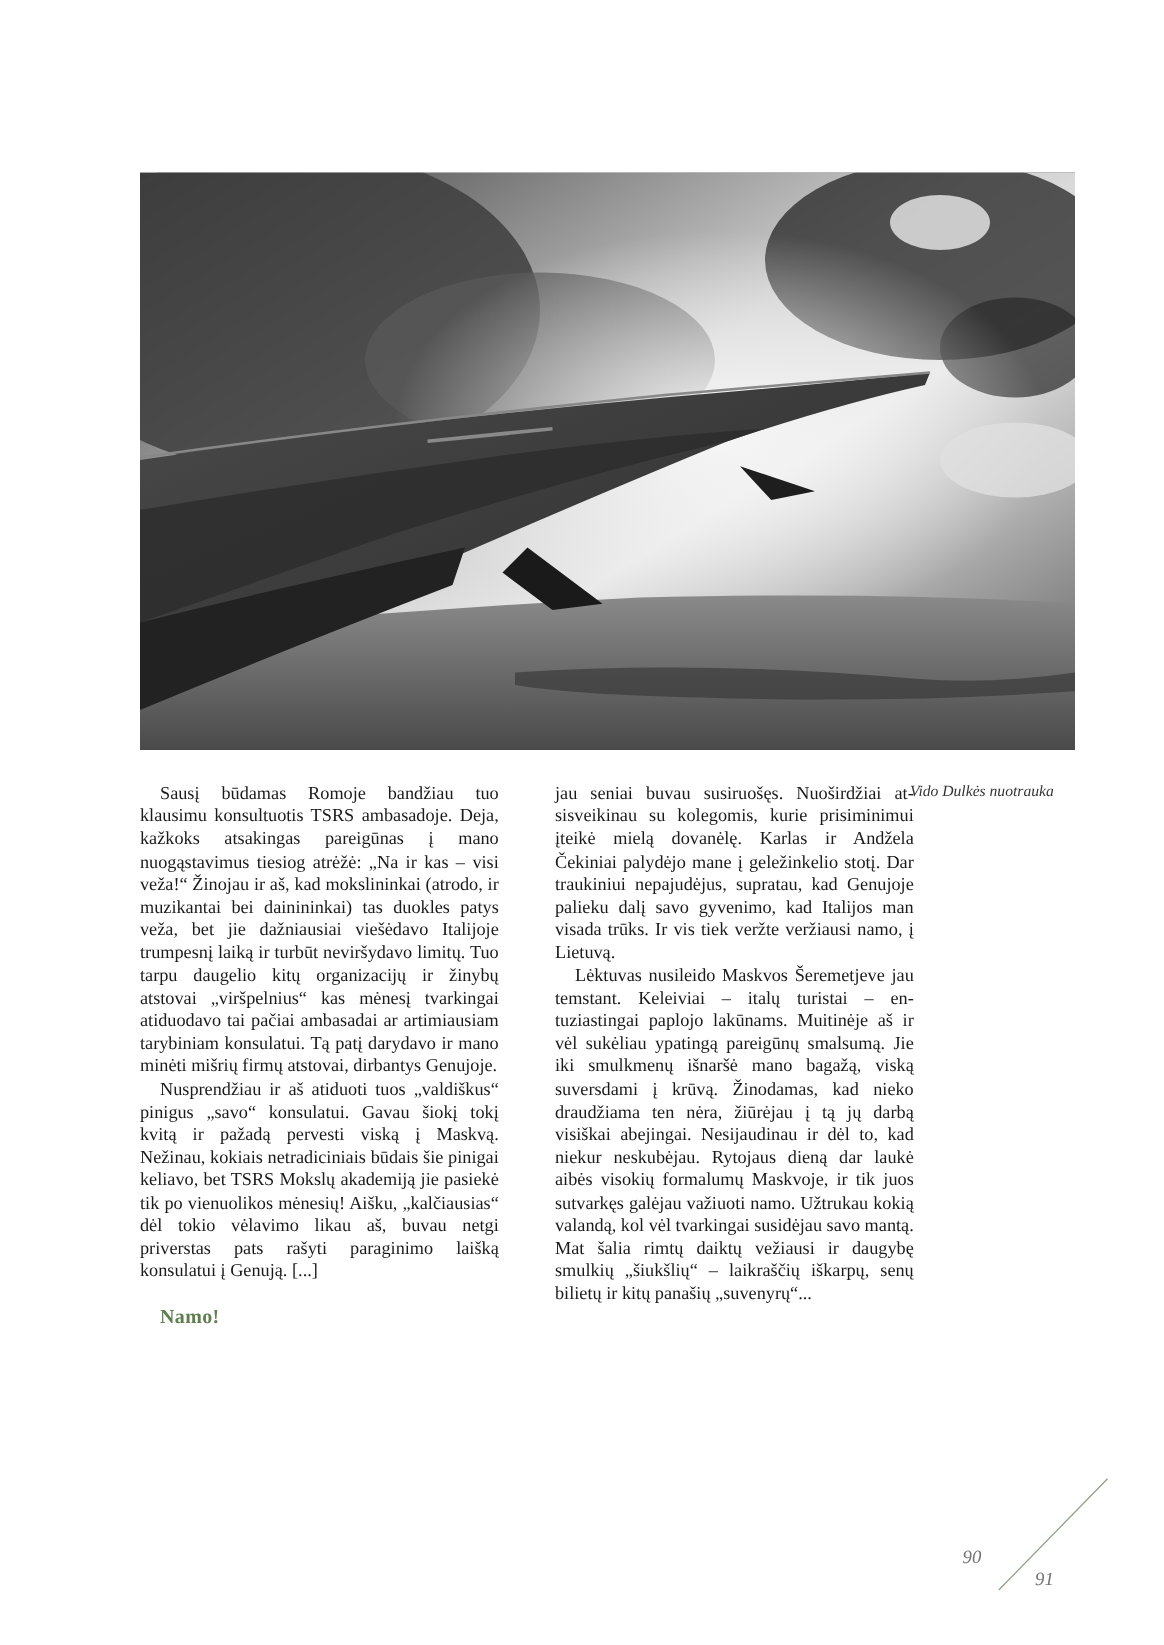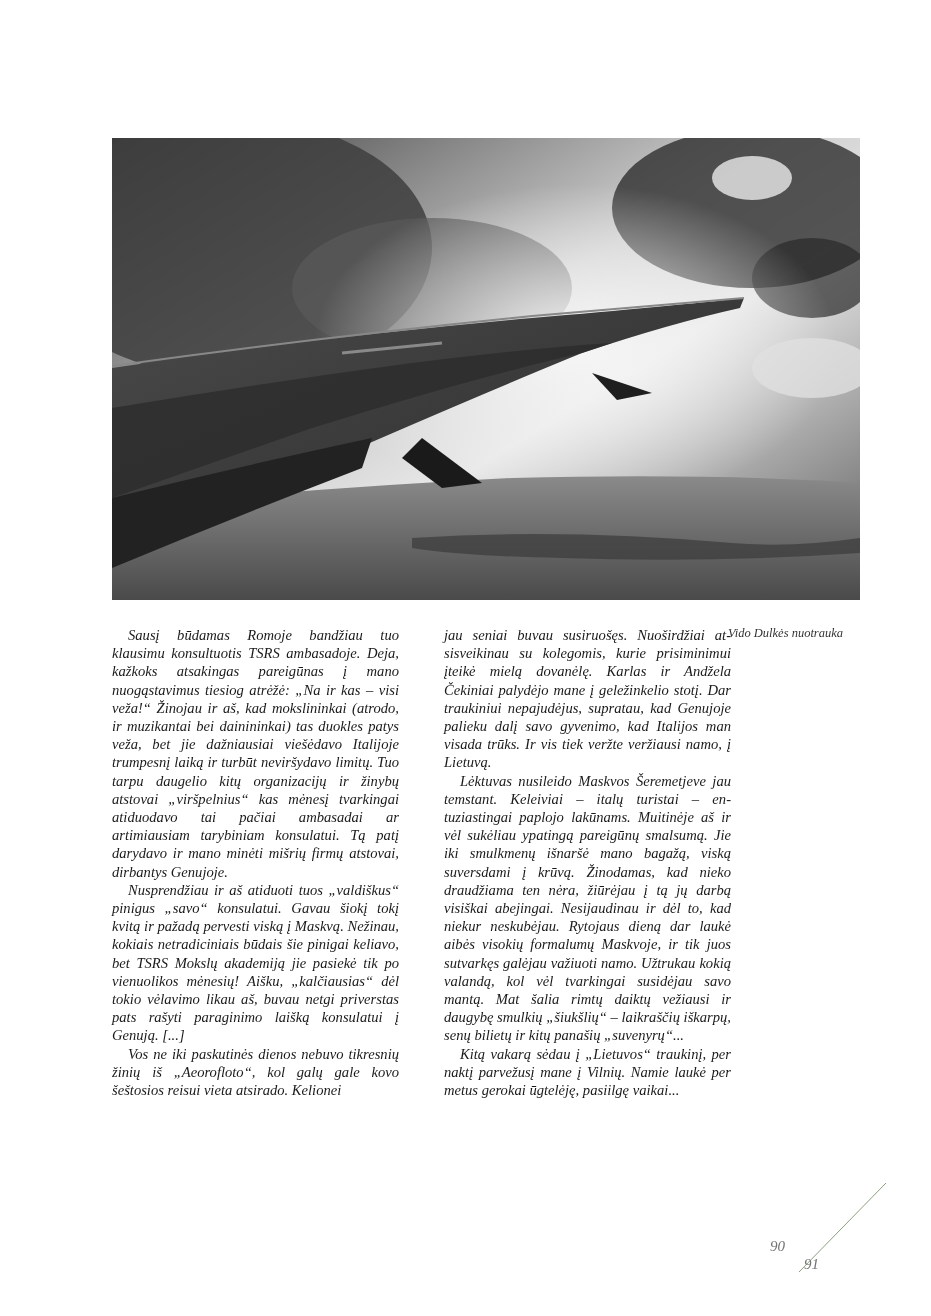--- a/index.html
+++ b/index.html
@@ -1,29 +1,29 @@
 <!DOCTYPE html>
 <html><head>
 <meta charset="utf-8">
 <style>
   html, body { margin: 0; padding: 0; background: #ffffff; }
   body { width: 931px; height: 1316px; position: relative; overflow: hidden;
          font-family: "Liberation Serif", "DejaVu Serif", serif; color: #1a1a1a; }
   .photo { position: absolute; left: 112px; top: 138px; width: 748px; height: 462px; overflow: hidden; background: #777; }
   .photo svg { display: block; width: 100%; height: 100%; }
   .caption { position: absolute; left: 728px; top: 626px; font-style: italic; font-size: 12.5px; color: #333; white-space: nowrap; }
-  .col { position: absolute; top: 626px; width: 287px; font-size: 14.6px; line-height: 18.2px; text-align: justify; hyphens: manual; font-style: italic; }
+  .col { position: absolute; top: 626px; width: 287px; font-size: 14.6px; line-height: 18.2px; text-align: justify; hyphens: manual; }
   .col1 { left: 112px; }
   .col2 { left: 444px; }
   .col p { margin: 0; text-indent: 16px; }
   .col p.cont { text-indent: 0; }
   .heading { color: #5f7f4f; font-weight: bold; font-size: 16px; margin: 19px 0 19px 16px; letter-spacing: 0.3px; }
   .pnum { position: absolute; font-style: italic; font-size: 15px; color: #737373; }
   .pnum.left { left: 770px; top: 1238px; }
-  .pnum.right { left: 804px; top: 1256px; }
+  .pnum.right { left: 828px; top: 1256px; }
   .divider { position: absolute; left: 798px; top: 1182px; width: 90px; height: 92px; }
 </style>
 </head>
 <body>
 
 <div class="photo">
   <svg viewBox="0 0 748 462" preserveAspectRatio="none">
     <defs>
       <linearGradient id="sky" x1="0" y1="0" x2="1" y2="1">
         <stop offset="0" stop-color="#3a3a3a"></stop>
@@ -63,26 +63,25 @@
     <path d="M0 228 Q200 200 420 178 Q560 166 632 160" stroke="#888" stroke-width="2" fill="none"></path>
     <path d="M230 215 Q300 208 330 205" stroke="#bbb" stroke-width="3" fill="none" opacity="0.6"></path>
   </svg>
 </div>
 
 <div class="caption">Vido Dulkės nuotrauka</div>
 
 <div class="col col1">
   <p>Sausį būdamas Romoje bandžiau tuo klausimu konsultuotis TSRS ambasadoje. Deja, kažkoks atsakingas pareigūnas į mano nuogąstavimus tiesiog atrėžė: „Na ir kas – visi veža!“ Žinojau ir aš, kad mokslininkai (atrodo, ir muzikantai bei dainininkai) tas duokles patys veža, bet jie dažniausiai vie­šėdavo Italijoje trumpesnį laiką ir turbūt neviršydavo limitų. Tuo tarpu daugelio kitų organizacijų ir žinybų atstovai „viršpelnius“ kas mėnesį tvarkingai atiduodavo tai pa­čiai ambasadai ar artimiausiam tarybiniam konsulatui. Tą patį darydavo ir mano minėti mišrių firmų atstovai, dirbantys Genujoje.</p>
   <p>Nusprendžiau ir aš atiduoti tuos „valdiš­kus“ pinigus „savo“ konsulatui. Gavau šiokį tokį kvitą ir pažadą pervesti viską į Maskvą. Nežinau, kokiais netradiciniais būdais šie pinigai keliavo, bet TSRS Mokslų akademiją jie pasiekė tik po vienuolikos mėnesių! Aiš­ku, „kalčiausias“ dėl tokio vėlavimo likau aš, buvau netgi priverstas pats rašyti paragini­mo laišką konsulatui į Genują. [...]</p>
-  <p>Vos ne iki paskutinės dienos nebuvo ti­kresnių žinių iš „Aeorofloto“, kol galų gale kovo šeštosios reisui vieta atsirado. Kelionei</p>
+  <div class="heading">Namo!</div>
 </div>
 
 <div class="col col2">
   <p class="cont">jau seniai buvau susiruošęs. Nuoširdžiai at­sisveikinau su kolegomis, kurie prisimini­mui įteikė mielą dovanėlę. Karlas ir Andžela Čekiniai palydėjo mane į geležinkelio stotį. Dar traukiniui nepajudėjus, supratau, kad Genujoje palieku dalį savo gyvenimo, kad Italijos man visada trūks. Ir vis tiek veržte veržiausi namo, į Lietuvą.</p>
   <p>Lėktuvas nusileido Maskvos Šeremetjeve jau temstant. Keleiviai – italų turistai – en­tuziastingai paplojo lakūnams. Muitinėje aš ir vėl sukėliau ypatingą pareigūnų smalsu­mą. Jie iki smulkmenų išnaršė mano bagažą, viską suversdami į krūvą. Žinodamas, kad nieko draudžiama ten nėra, žiūrėjau į tą jų darbą visiškai abejingai. Nesijaudinau ir dėl to, kad niekur neskubėjau. Rytojaus dieną dar laukė aibės visokių formalumų Mas­kvoje, ir tik juos sutvarkęs galėjau važiuoti namo. Užtrukau kokią valandą, kol vėl tvar­kingai susidėjau savo mantą. Mat šalia rimtų daiktų vežiausi ir daugybę smulkių „šiukš­lių“ – laikraščių iškarpų, senų bilietų ir kitų panašių „suvenyrų“...</p>
-  <p>Kitą vakarą sėdau į „Lietuvos“ traukinį, per naktį parvežusį mane į Vilnių. Namie laukė per metus gerokai ūgtelėję, pasiilgę vaikai...</p>
 </div>
 
 <svg class="divider" viewBox="0 0 90 92">
   <line x1="88" y1="1" x2="1" y2="90" stroke="#8aa07e" stroke-width="1"></line>
 </svg>
 <div class="pnum left">90</div>
 <div class="pnum right">91</div>
 
 </body></html>

